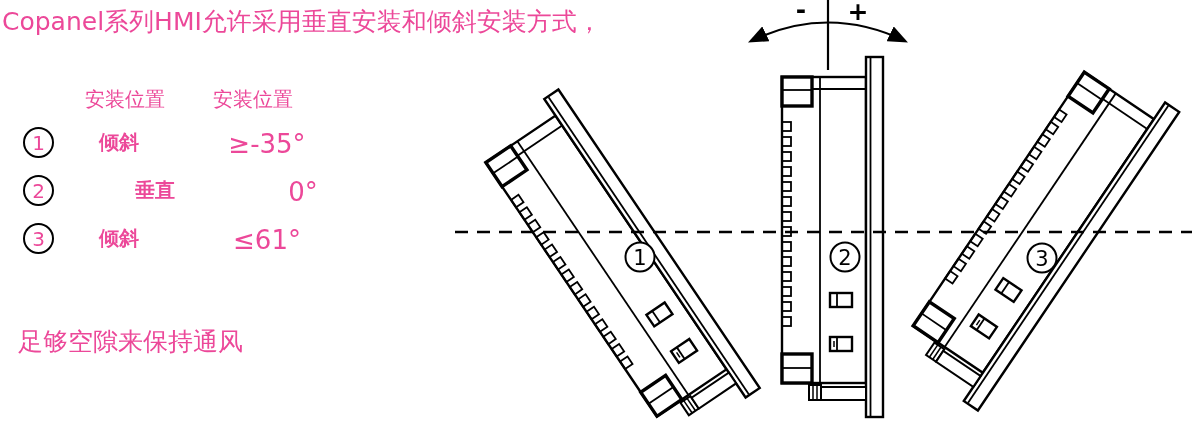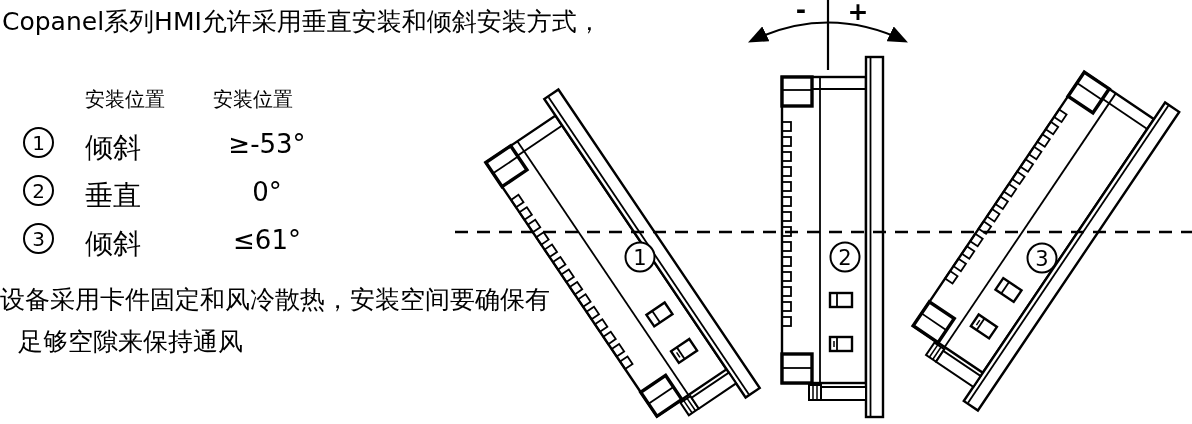--- a/index.html
+++ b/index.html
@@ -1,35 +1,35 @@
 <!DOCTYPE html>
 <html><head>
 <meta charset="utf-8">
 <style>
   html,body{margin:0;padding:0;background:#fff;}
   .stage{
     position:relative;
     width:1192px;height:424px;
     background:#fff;
     font-family:"DejaVu Sans","Liberation Sans",sans-serif;
-    color:#000000;
+    color:#ec4899;
     overflow:hidden;
   }
   .abs{position:absolute;white-space:nowrap;}
   .para{font-size:25px;line-height:30px;}
   .intro1{left:2px;top:7px;}
   .intro2{left:2px;top:43px;}
   .note1{left:0px;top:285px;}
   .note2{left:0px;top:327px;margin-left:18px;}
   .th{font-size:20px;top:86px;text-align:center;}
   .th-pos{left:85px;}
   .th-dev{left:213px;}
-  .pos-cell{font-size:28px;left:85px;}
+  .pos-cell{font-size:20px;left:99px;font-weight:bold;}
   .dev-cell{font-size:26px;left:206px;width:122px;text-align:center;}
-  .r1{top:129px;} .r2{top:177px;} .r3{top:225px;}
+  .r1{top:129px;} .r2{top:177px;margin-left:36px;} .r3{top:225px;}
   .circ{
     left:23px;width:27px;height:27px;
     border:2px solid #000;border-radius:50%;
     display:flex;align-items:center;justify-content:center;
     font-size:20px;line-height:1;
   }
   .c1{top:127px;} .c2{top:175px;} .c3{top:223px;}
   svg{position:absolute;left:0;top:0;}
   svg text{font-family:"DejaVu Sans","Liberation Sans",sans-serif;}
 </style>
@@ -39,32 +39,31 @@
 <div class="stage">
 
   <div class="abs para intro1">Copanel系列HMI允许采用垂直安装和倾斜安装方式，</div>
 
   <div>
     <div class="abs th th-pos">安装位置</div>
     <div class="abs th th-dev">安装位置</div>
 
     <div class="abs circ c1">1</div>
     <div class="abs pos-cell r1">倾斜</div>
-    <div class="abs dev-cell r1">≥-53°</div>
+    <div class="abs dev-cell r1">≥-35°</div>
 
     <div class="abs circ c2">2</div>
     <div class="abs pos-cell r2">垂直</div>
     <div class="abs dev-cell r2">0°</div>
 
     <div class="abs circ c3">3</div>
     <div class="abs pos-cell r3">倾斜</div>
     <div class="abs dev-cell r3">≤61°</div>
   </div>
 
-  <div class="abs para note1">设备采用卡件固定和风冷散热，安装空间要确保有</div>
   <div class="abs para note2">足够空隙来保持通风</div>
 
   <svg width="1192" height="424" viewBox="0 0 1192 424">
     <defs>
       <marker id="arrow" viewBox="0 0 12 10" refX="10" refY="5" markerWidth="9" markerHeight="7.5" orient="auto-start-reverse">
         <path d="M0,0 L12,5 L0,10 z" fill="#000"></path>
       </marker>
 
       <g id="panel" fill="none" stroke="#000">
 

